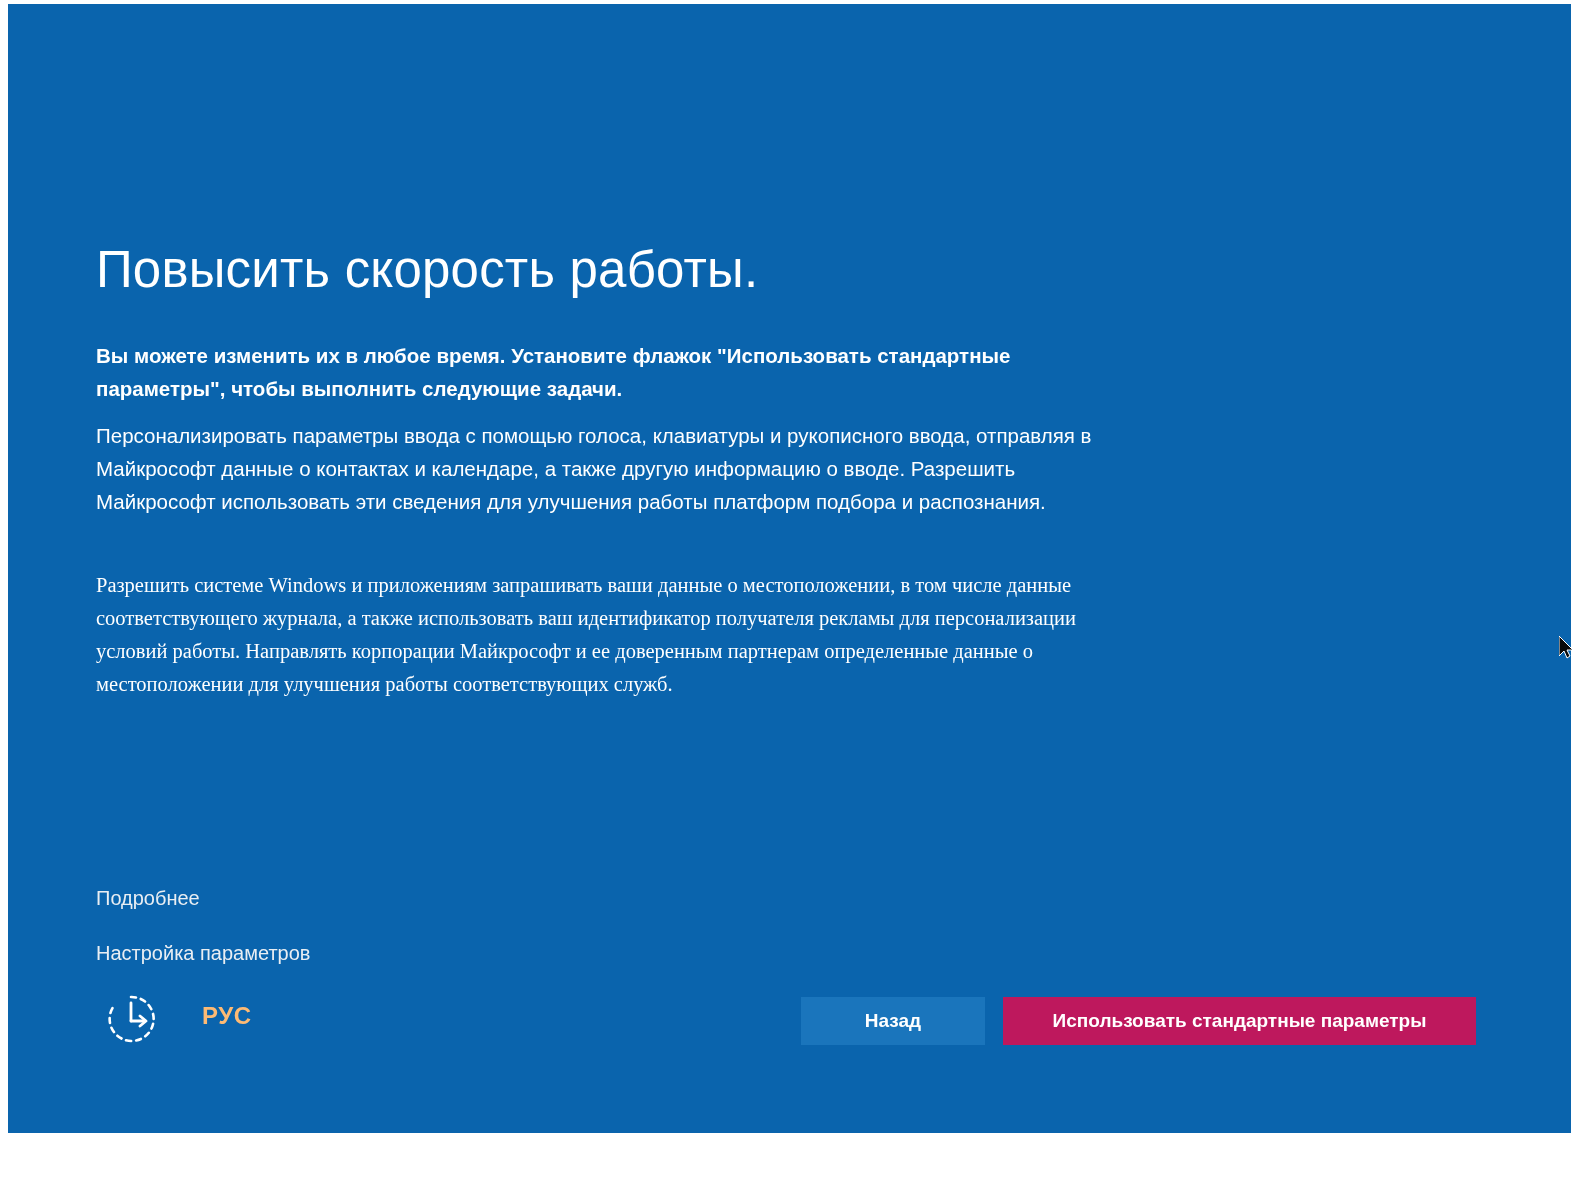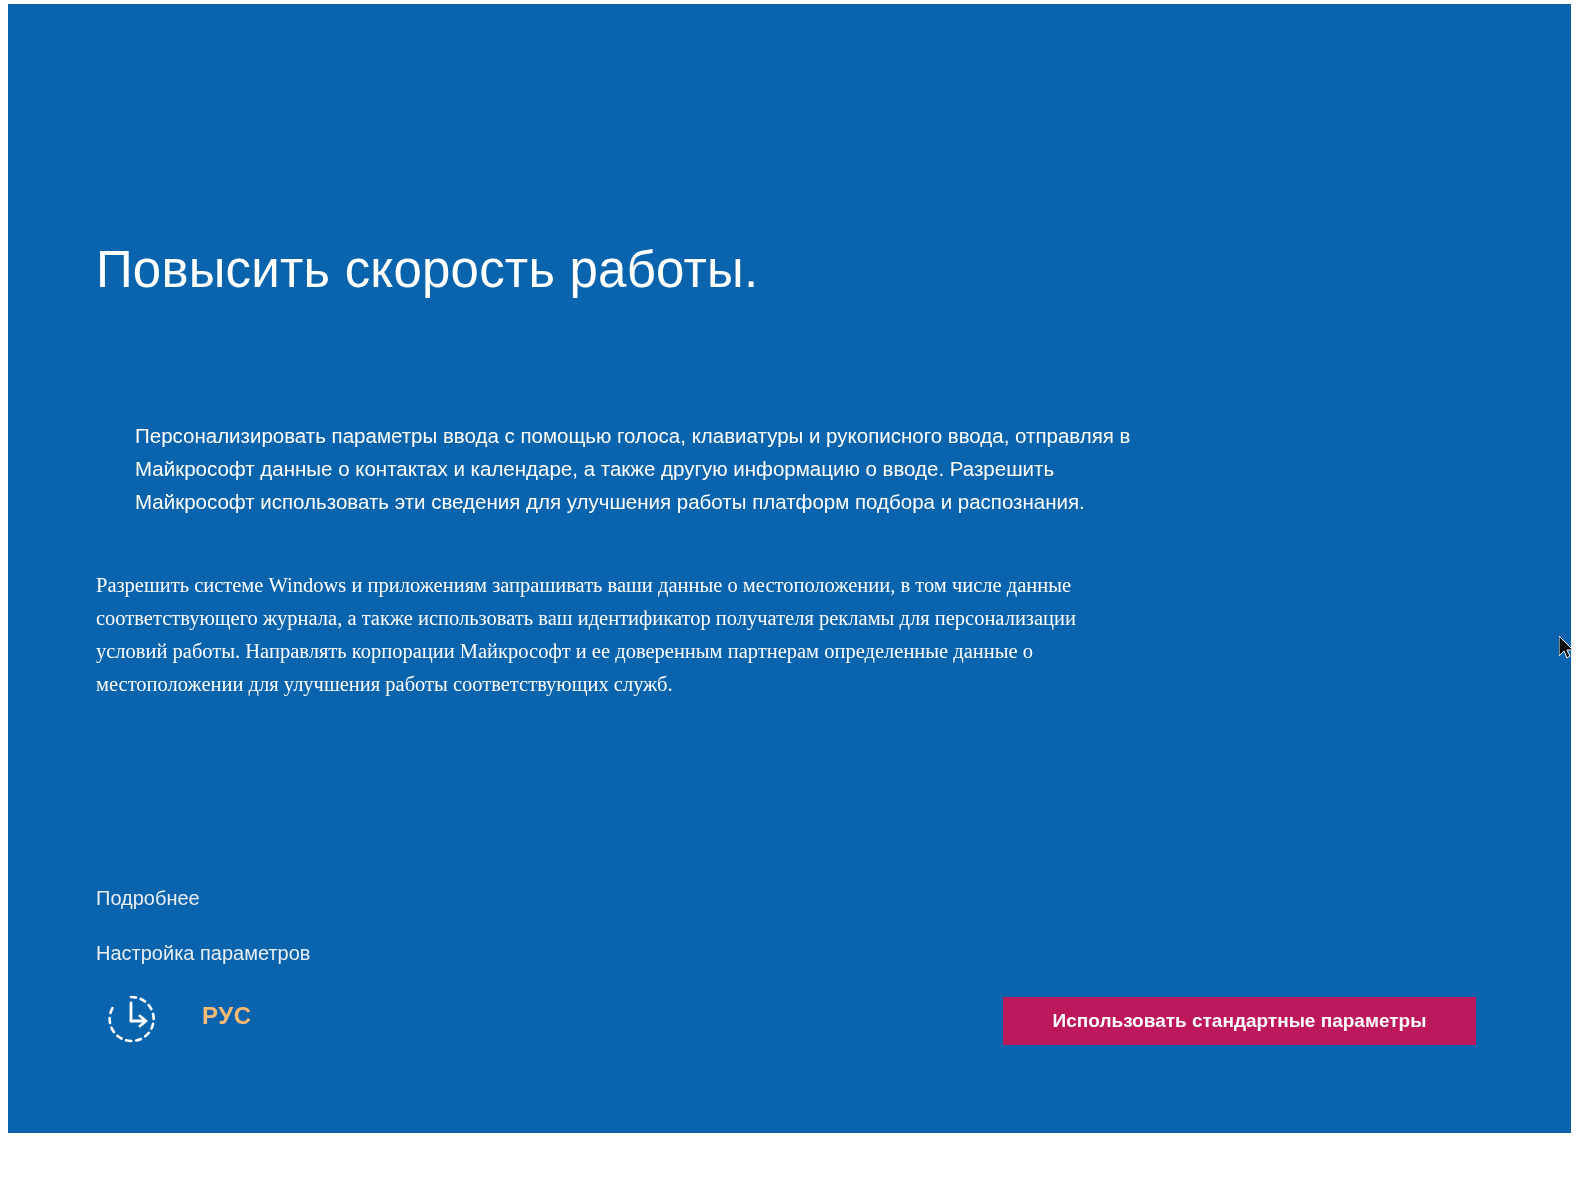--- a/index.html
+++ b/index.html
@@ -55,21 +55,21 @@
     width: 1000px;
     color: #ffffff;
     font-size: 20.5px;
     line-height: 1.62;
     font-weight: 400;
   }
   .body-block.bold {
     font-weight: 700;
   }
   .p-lead   { top: 318px; width: 985px; }
-  .p-one    { top: 398px; margin-left: 39px; }
+  .p-one    { top: 398px; }
   .p-two    { top: 548px; font-family: Liberation Serif, serif; }
   .p-three  { top: 730px; }
 
   .link {
     position: absolute;
     left: 0;
     color: #e9eef3;
     font-size: 20px;
     text-decoration: none;
     cursor: pointer;
@@ -138,20 +138,21 @@
 </style>
 </head>
 <body>
 
 <div id="screen">
 
   <div class="content">
 
     <h1 class="page-title">Повысить скорость работы.</h1>
 
+    <p class="body-block bold p-lead">Вы можете изменить их в любое время. Установите флажок "Использовать стандартные параметры", чтобы выполнить следующие задачи.</p>
 
     <p class="body-block p-one">Персонализировать параметры ввода с помощью голоса, клавиатуры и рукописного ввода, отправляя в Майкрософт данные о контактах и календаре, а также другую информацию о вводе. Разрешить Майкрософт использовать эти сведения для улучшения работы платформ подбора и распознания.</p>
 
     <p class="body-block p-two">Разрешить системе Windows и приложениям запрашивать ваши данные о местоположении, в том числе данные соответствующего журнала, а также использовать ваш идентификатор получателя рекламы для персонализации условий работы. Направлять корпорации Майкрософт и ее доверенным партнерам определенные данные о местоположении для улучшения работы соответствующих служб.</p>
 
 
     <a class="link link-more">Подробнее</a>
 
     <a class="link link-settings">Настройка параметров</a>
 
@@ -161,20 +162,21 @@
         <svg viewBox="0 0 54 54" width="54" height="54" aria-hidden="true">
           <path d="M27 5 A22 22 0 1 1 10.5 13.2" fill="none" stroke="#ffffff" stroke-width="2.6" stroke-linecap="round" stroke-dasharray="5 5"></path>
           <line x1="27" y1="11" x2="27" y2="29" stroke="#ffffff" stroke-width="2.8" stroke-linecap="round"></line>
           <line x1="27" y1="29" x2="41" y2="29" stroke="#ffffff" stroke-width="2.8" stroke-linecap="round"></line>
           <path d="M36 24 L42 29 L36 34" fill="none" stroke="#ffffff" stroke-width="2.8" stroke-linecap="round" stroke-linejoin="round"></path>
         </svg>
       </span>
 
       <span class="lang-label">РУС</span>
 
+      <button class="btn btn-back">Назад</button>
 
       <button class="btn btn-express">Использовать стандартные параметры</button>
     </div>
 
   </div>
 
   <span class="cursor">
     <svg viewBox="0 0 16 24" width="16" height="24" aria-hidden="true">
       <polygon points="0,0 0,20 5,15 8,22 11,20 8,14 14,14" fill="#0a0a0a" stroke="#ffffff" stroke-width="1"></polygon>
     </svg>

